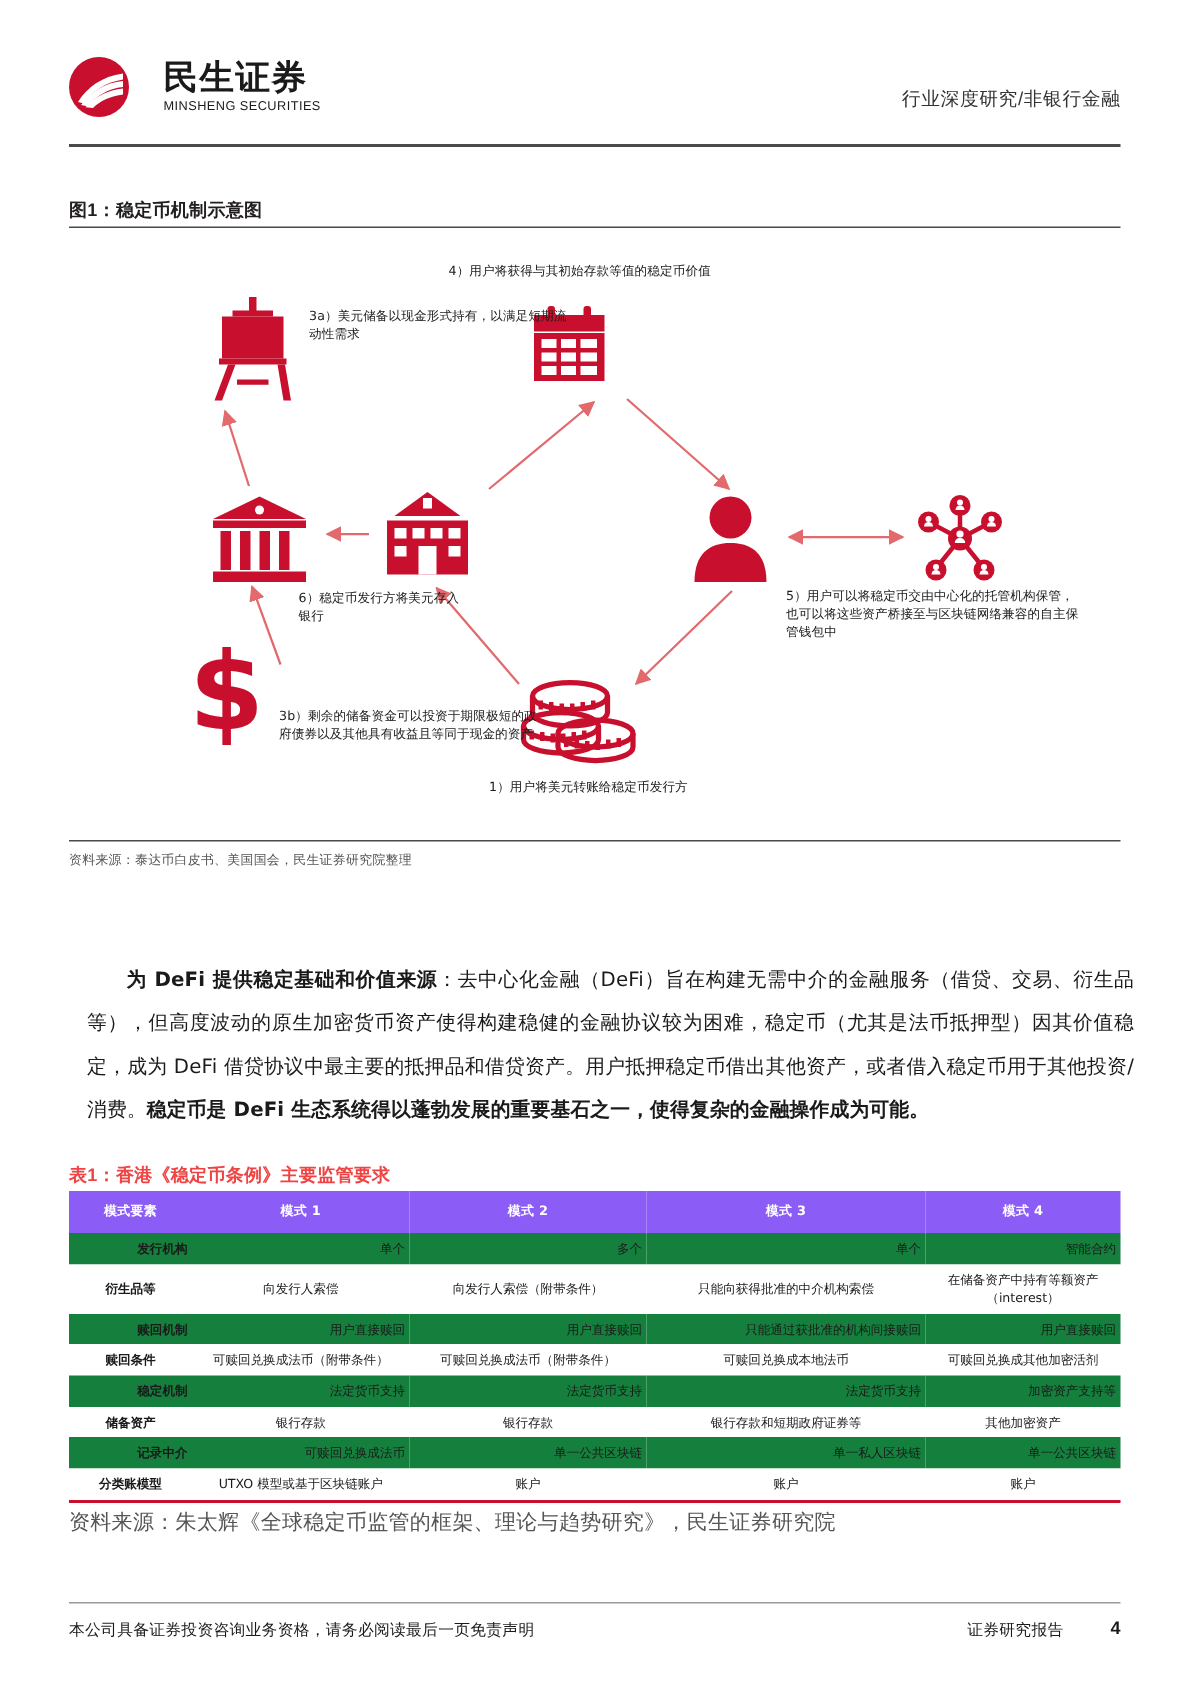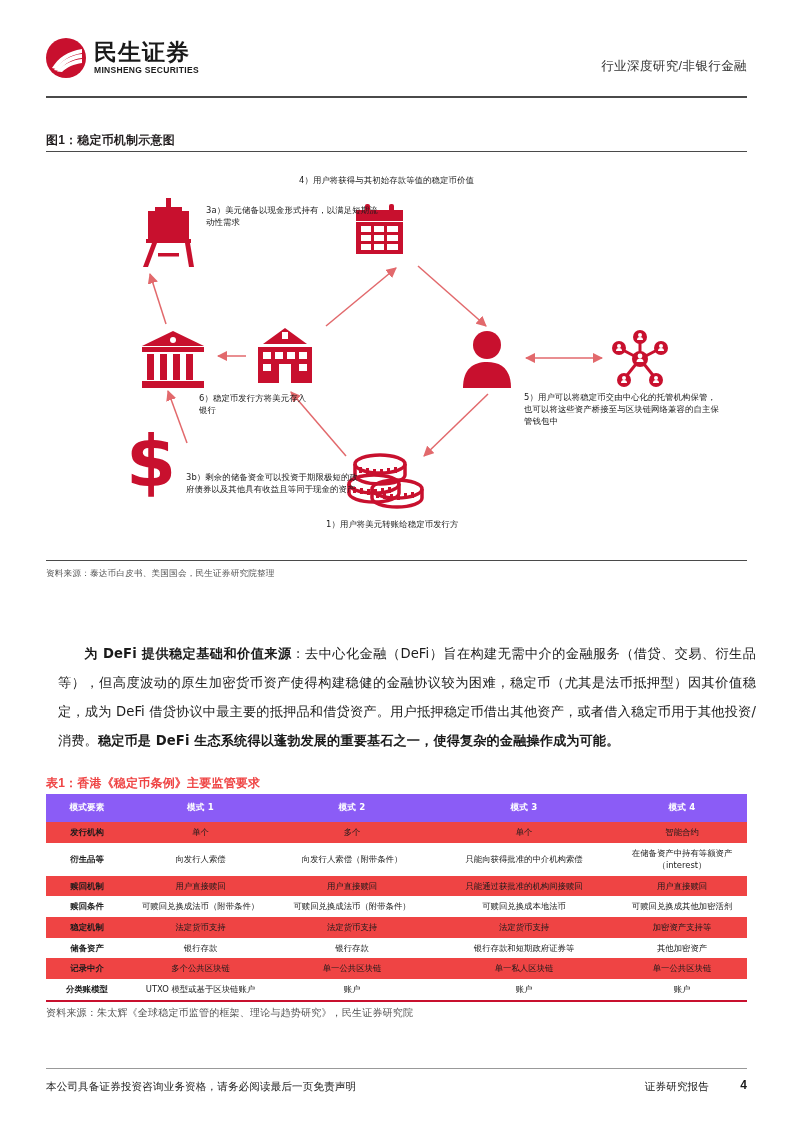--- a/index.html
+++ b/index.html
@@ -41,34 +41,34 @@
     flex: none;
   }
   .logo-mark .swoosh {
     position: absolute;
     width: 34px;
     height: 26px;
     left: 4px;
     top: 8px;
   }
   .logo-text {
-    margin-left: 8px;
+    margin-left: 23px;
     line-height: 1;
   }
   .logo-cn {
     font-size: 23px;
     font-weight: 700;
     letter-spacing: 1px;
     color: #1a1a1a;
     display: block;
     font-family: "DejaVu Sans", sans-serif;
   }
   .logo-en {
     font-size: 8.5px;
-    font-weight: 700;
+    font-weight: 400;
     letter-spacing: 0.3px;
     color: #1a1a1a;
     display: block;
     margin-top: 2px;
   }
   .header-right {
     position: absolute;
     right: 0;
     top: 20px;
     font-size: 12.5px;
@@ -189,35 +189,35 @@
     font-size: 8.4px;
     text-align: center;
     padding: 4px 3px;
     color: #1a1a1a;
     line-height: 1.5;
     vertical-align: middle;
   }
   .data-table td.rowlabel {
     font-weight: 700;
   }
-  .data-table tr.shade td { background: #ef4444; }
+  .data-table tr.shade td { background: #15803d; text-align: right; }
   .data-table tr.plain td { background: #ffffff; }
   .table-bottom-rule {
     position: absolute;
     left: 46px;
     width: 701px;
     height: 1.6px;
     background: #c8102e;
     top: 1000px;
   }
   .table-src {
     position: absolute;
     left: 46px;
     top: 1006px;
-    font-size: 10px;
+    font-size: 14px;
     color: #555;
     letter-spacing: 0.2px;
   }
 
   
   .footer-rule {
     position: absolute;
     left: 46px;
     top: 1068px;
     width: 701px;
@@ -498,21 +498,21 @@
     </tr>
     <tr class="plain">
       <td class="rowlabel">储备资产</td>
       <td>银行存款</td>
       <td>银行存款</td>
       <td>银行存款和短期政府证券等</td>
       <td>其他加密资产</td>
     </tr>
     <tr class="shade">
       <td class="rowlabel">记录中介</td>
-      <td>多个公共区块链</td>
+      <td>可赎回兑换成法币</td>
       <td>单一公共区块链</td>
       <td>单一私人区块链</td>
       <td>单一公共区块链</td>
     </tr>
     <tr class="plain">
       <td class="rowlabel">分类账模型</td>
       <td>UTXO 模型或基于区块链账户</td>
       <td>账户</td>
       <td>账户</td>
       <td>账户</td>

